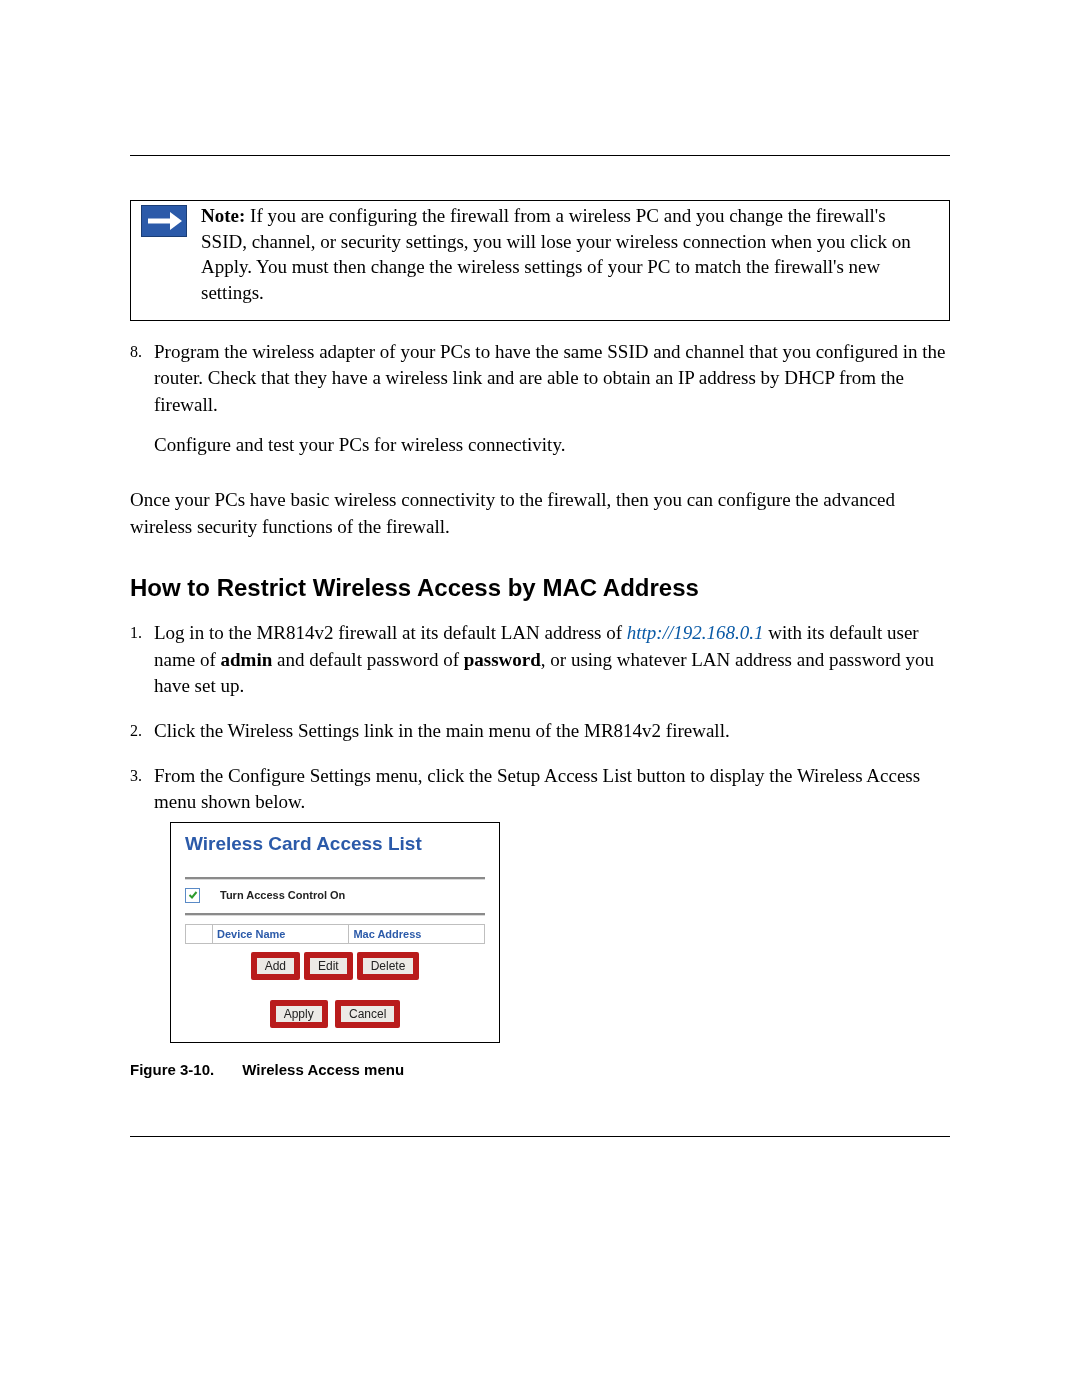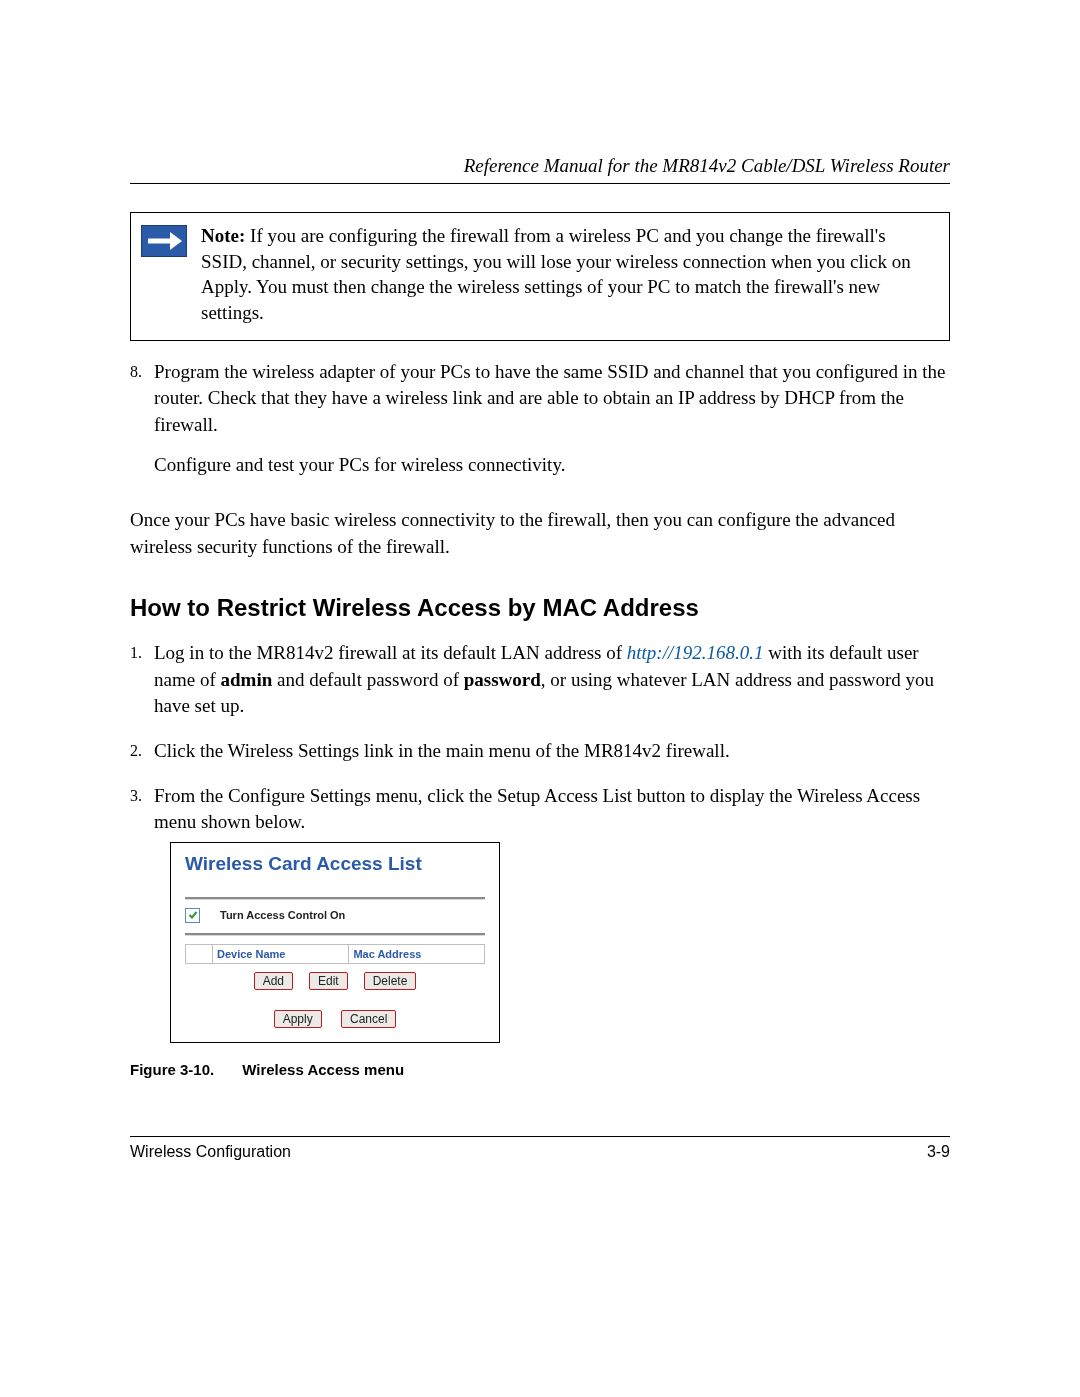--- a/index.html
+++ b/index.html
@@ -20,24 +20,24 @@
     font-size: 19px;
     margin-bottom: 6px;
   }
   hr.rule {
     border: none;
     border-top: 1.5px solid #000;
     margin: 0;
   }
   .note-block {
     border: 1px solid #000;
-    margin-top: 28px;
+    margin-top: 44px;
     display: flex;
     align-items: flex-start;
-    padding: 10px 14px 14px 10px;
+    padding: 2px 14px 14px 10px;
   }
   .note-icon {
     width: 44px;
     height: 30px;
     background: #2b5aa9;
     color: #fff;
     flex: 0 0 44px;
     margin-right: 14px;
     margin-top: 2px;
     position: relative;
@@ -135,23 +135,23 @@
   }
   .fb-btnrow {
     text-align: center;
     margin-top: 8px;
   }
   .fb-btn {
     font-family: Arial, sans-serif;
     font-size: 12px;
     padding: 1px 8px;
     background: #eceae6;
-    border: 1px solid #b91c1c;
+    border: 6px solid #b91c1c;
     border-radius: 2px;
-    margin: 0 8px;
+    margin: 0 2px;
     color: #222;
     cursor: pointer;
   }
   .fig-caption {
     font-family: Arial, Helvetica, sans-serif;
     font-weight: bold;
     font-size: 15px;
     margin: 18px 0 0 0;
   }
   .fig-caption .gap { display: inline-block; width: 28px; }
@@ -164,21 +164,20 @@
     font-family: Arial, Helvetica, sans-serif;
     font-size: 16px;
     margin-top: 6px;
   }
 </style>
 </head>
 <body>
 
 <div class="page">
 
-  <div class="running-header">Reference Manual for the MR814v2 Cable/DSL Wireless Router</div>
   <hr class="rule">
 
   <div class="note-block">
     <div class="note-icon">
       <svg viewBox="0 0 44 30">
         <rect x="0" y="0" width="44" height="30" fill="#2b5aa9"></rect>
         <line x1="6" y1="15" x2="30" y2="15" stroke="#fff" stroke-width="5"></line>
         <polygon points="28,6 40,15 28,24" fill="#fff"></polygon>
       </svg>
     </div>
@@ -246,19 +245,15 @@
       <button class="fb-btn">Cancel</button>
     </div>
   </div>
 
   <p class="fig-caption">
     <span>Figure 3-10.</span><span class="gap"></span><span>Wireless Access menu</span>
   </p>
 
   <div class="footer">
     <hr class="rule">
-    <div class="footer-row">
-      <span>Wireless Configuration</span>
-      <span>3-9</span>
-    </div>
   </div>
 
 </div>
 
 </body></html>

